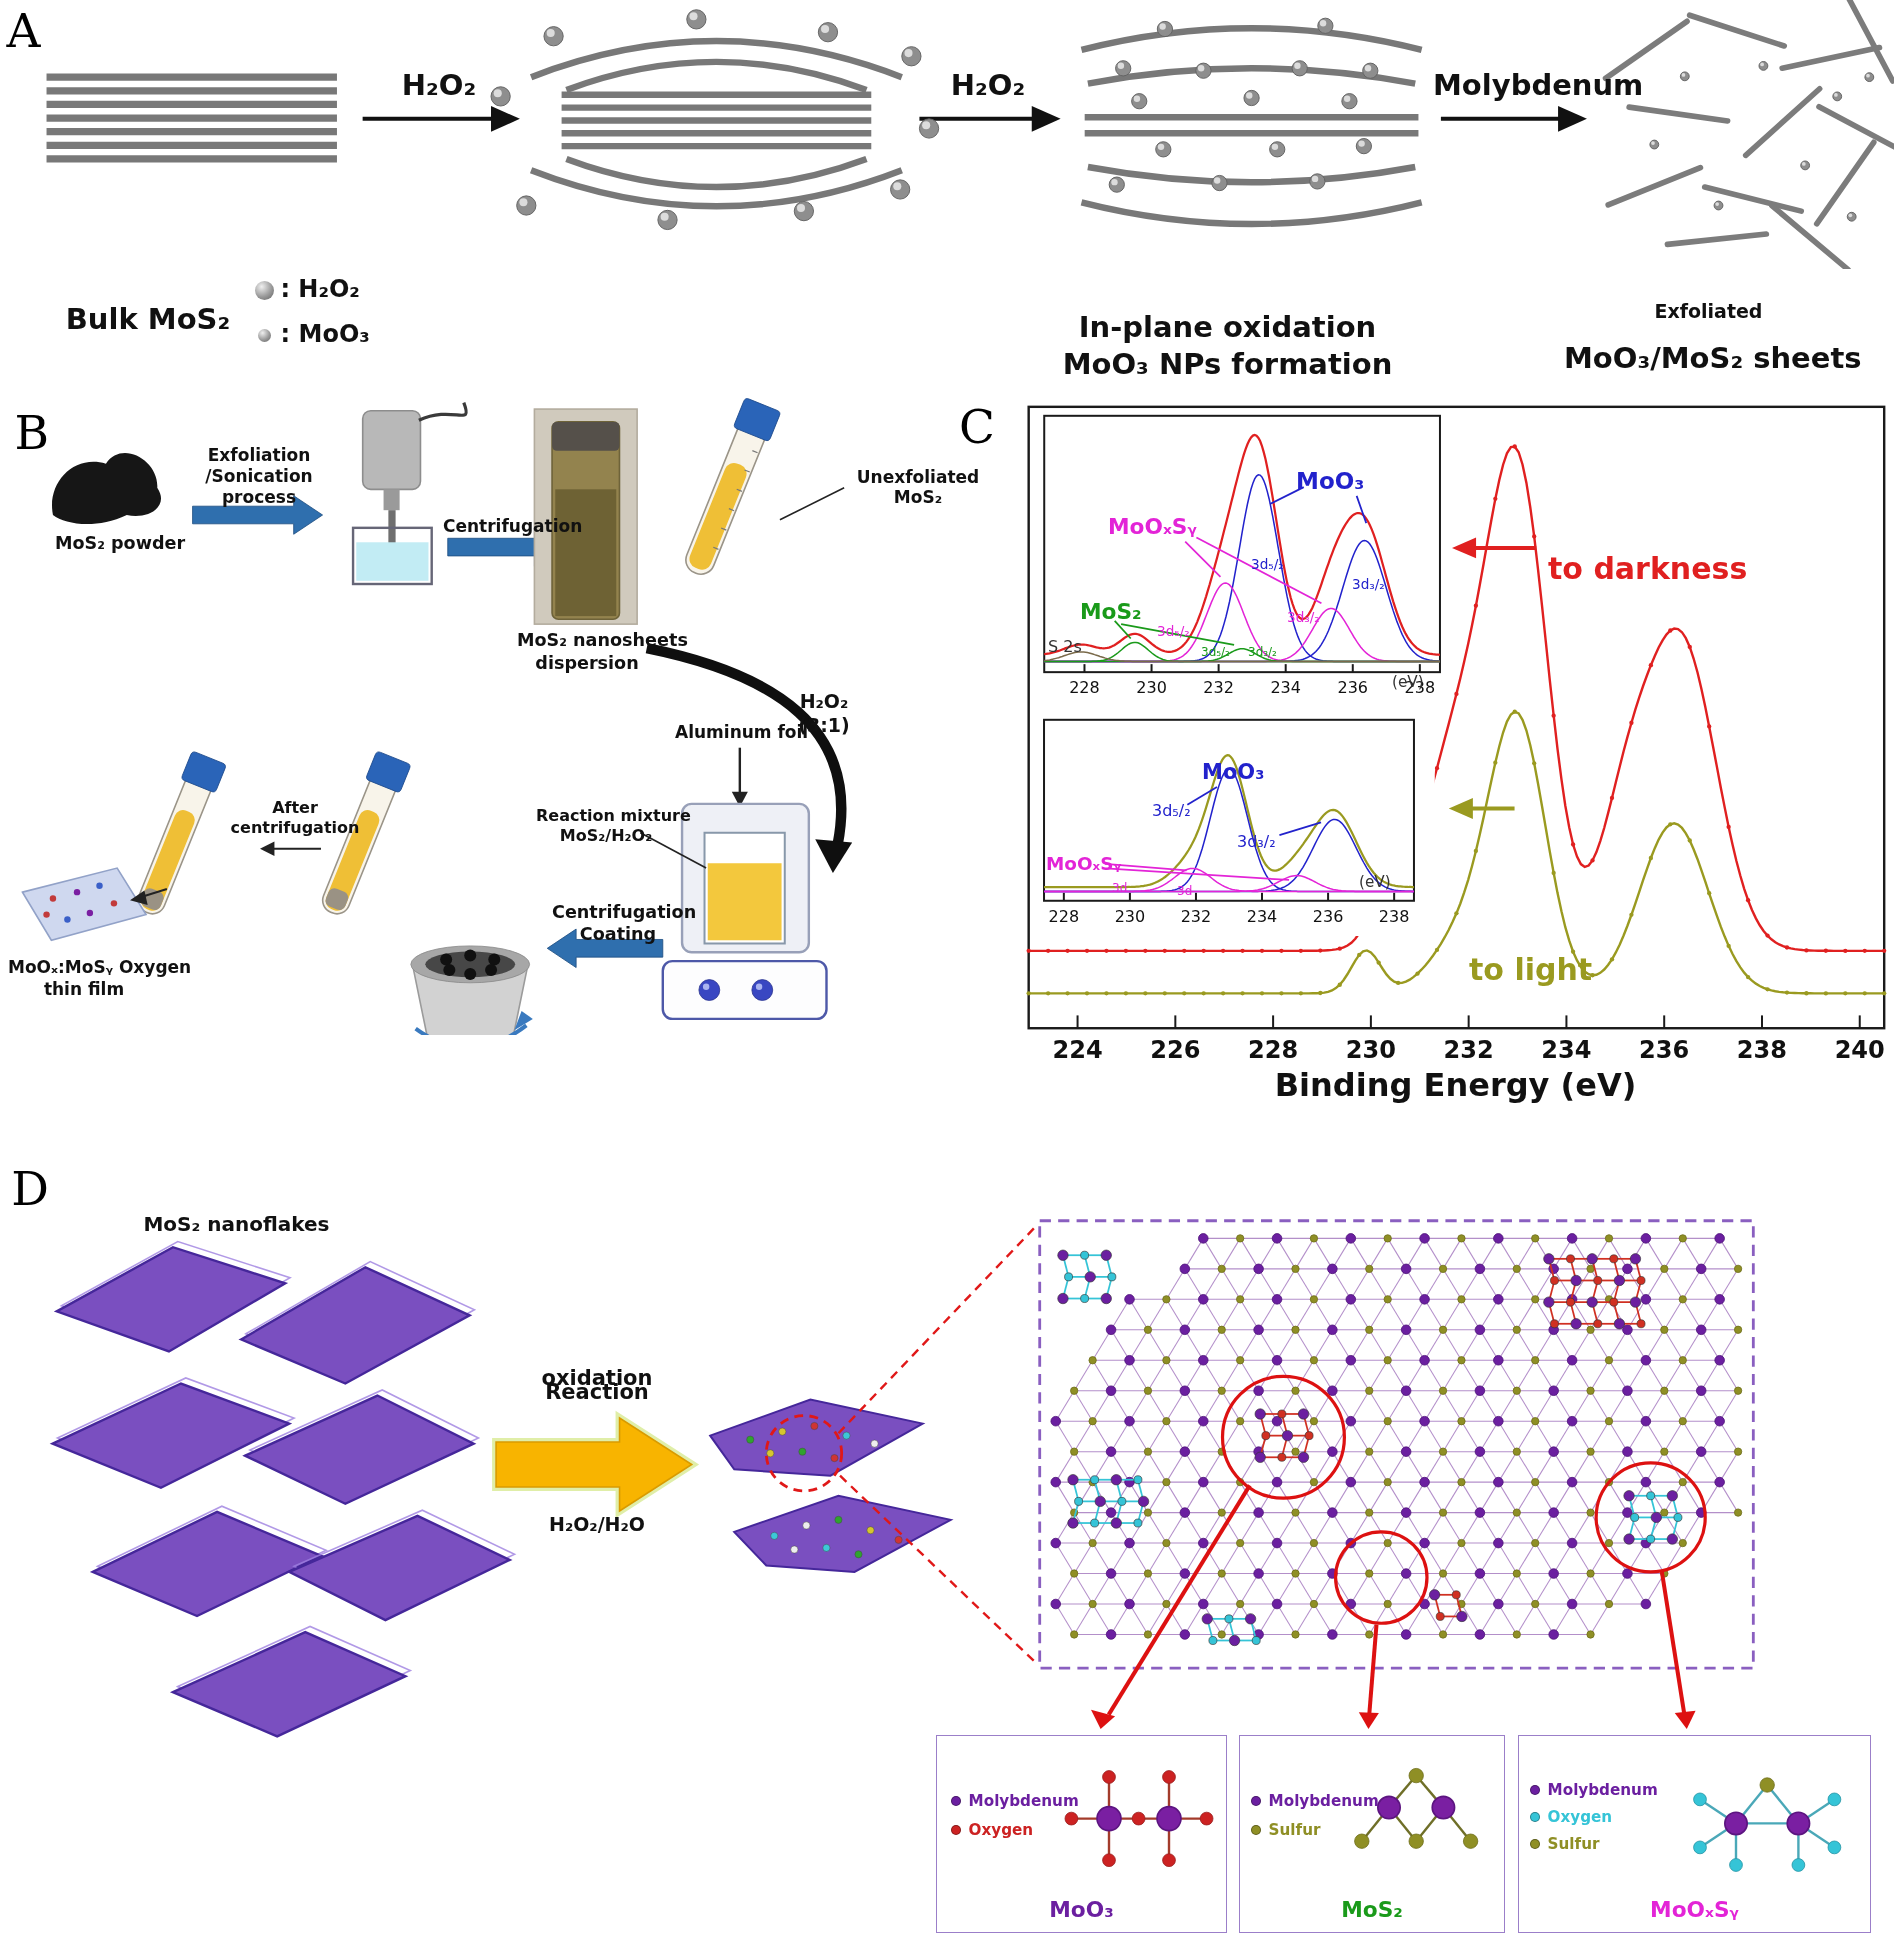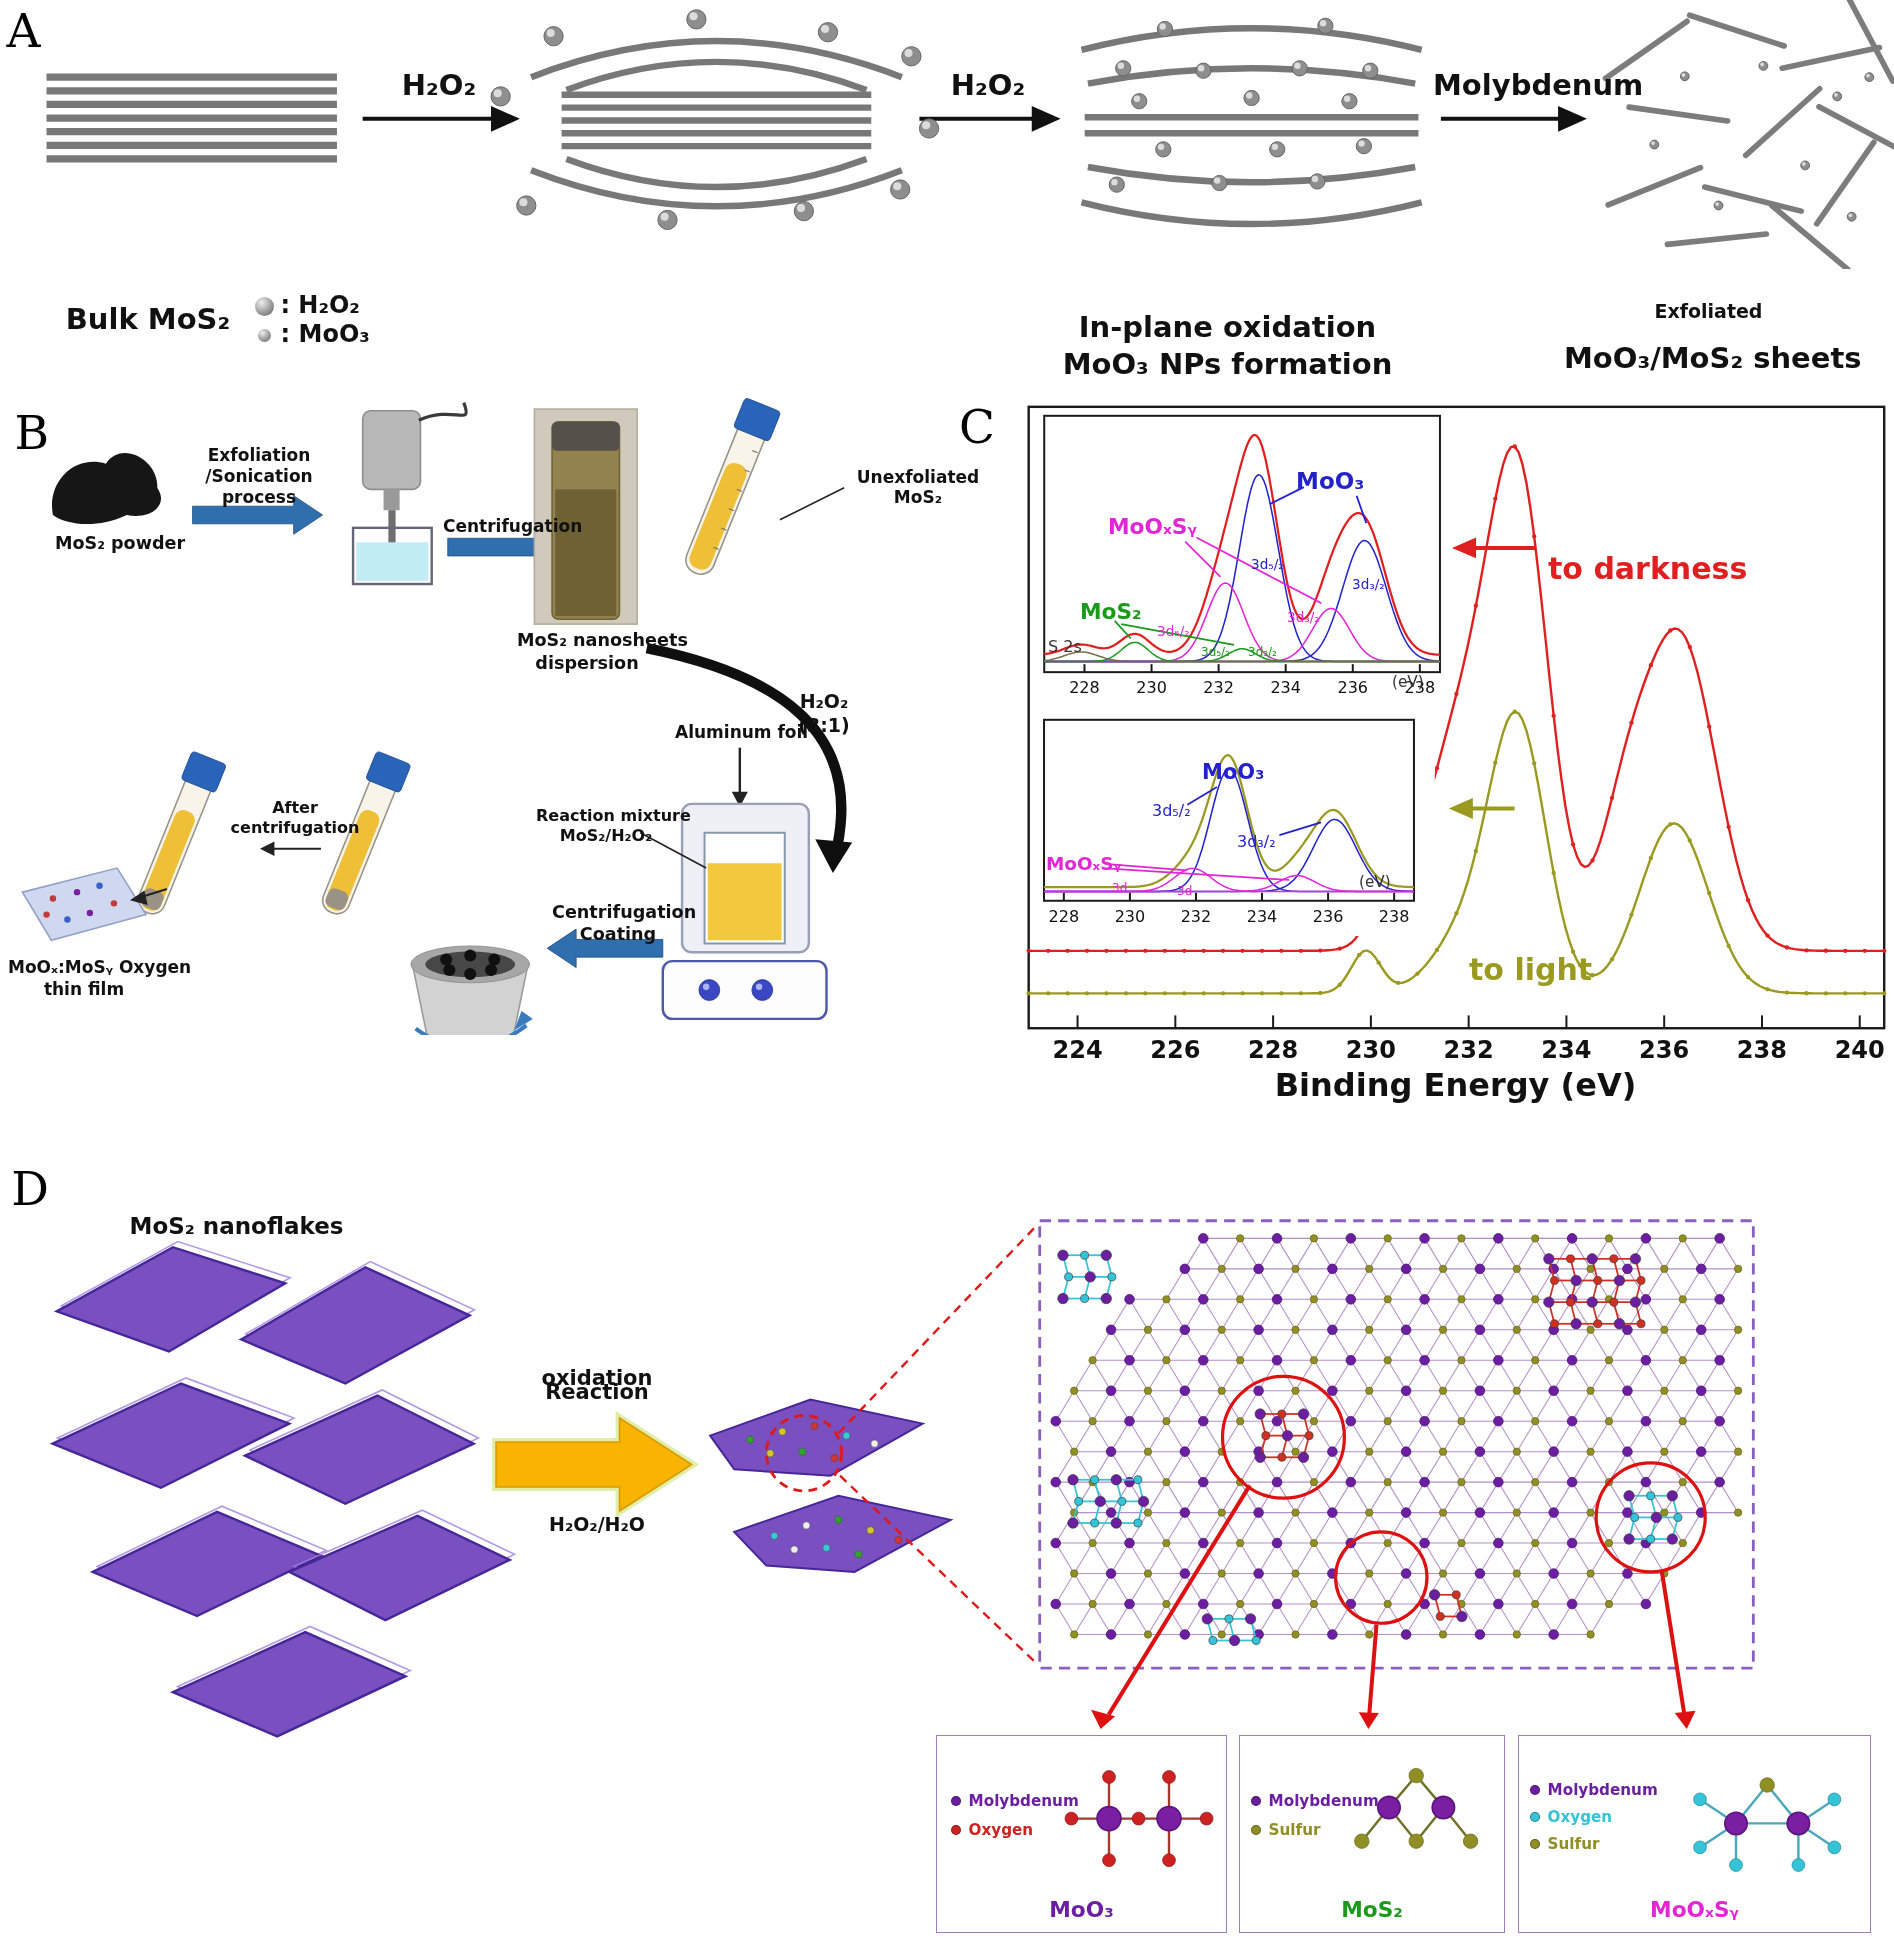--- a/index.html
+++ b/index.html
@@ -143,21 +143,21 @@
         <circle cx="2308" cy="270" r="5.5" fill="#8e8e8e" stroke="#636363" stroke-width="1.2"></circle>
         <circle cx="2306.35" cy="268.185" r="2.31" fill="#dcdcdc"></circle>
       </g>
   </svg>
 
   <div class="t" style="left:391px;top:69px;width:96px;font-size:29px">H₂O₂</div>
   <div class="t" style="left:940px;top:69px;width:96px;font-size:29px">H₂O₂</div>
   <div class="t" style="left:1433px;top:69px;width:168px;font-size:29px">Molybdenum</div>
 
   <div class="t" style="left:52px;top:303px;width:192px;font-size:29px">Bulk MoS₂</div>
-  <div class="t" style="left:255px;top:292px;font-size:24px;text-align:center"><span class="sphere" style="width:19px;height:19px"></span><span>: H₂O₂</span></div>
+  <div class="t" style="left:255px;top:276px;font-size:24px;text-align:center"><span class="sphere" style="width:19px;height:19px"></span><span>: H₂O₂</span></div>
   <div class="t" style="left:258px;top:321px;font-size:24px;text-align:left"><span class="sphere" style="width:13px;height:13px;margin-right:9.6px"></span><span>: MoO₃</span></div>
   <div class="t" style="left:1003px;top:311px;width:449px;font-size:29px">In-plane oxidation</div>
   <div class="t" style="left:1003px;top:348px;width:449px;font-size:29px">MoO₃ NPs formation</div>
   <div class="t" style="left:1564px;top:301px;width:289px;font-size:19px">Exfoliated</div>
   <div class="t" style="left:1564px;top:342px;width:289px;font-size:29px">MoO₃/MoS₂ sheets</div>
 
   <div class="panel-letter" style="left:14.4px;top:405px">B</div>
 
   <svg id="panelB-svg" style="left:0;top:393px" width="995" height="642" viewBox="0 0 1240 800">
     <path d="M66,152 C58,112 92,76 132,88 C152,58 198,84 196,118 C212,142 184,158 158,152 C120,170 82,164 66,152 Z" fill="#161616"></path>
@@ -1641,21 +1641,21 @@
     <g stroke="#dd1111" stroke-width="5">
       <line x1="1558" y1="412" x2="1382" y2="698"></line>
         <polygon points="1372,716 1360,692 1390,700" fill="#dd1111" stroke="none"></polygon>
       <line x1="1716" y1="586" x2="1707" y2="698"></line>
         <polygon points="1706,716 1694,695 1719,696" fill="#dd1111" stroke="none"></polygon>
       <line x1="2072" y1="520" x2="2100" y2="698"></line>
         <polygon points="2103,716 2088,696 2114,693" fill="#dd1111" stroke="none"></polygon>
     </g>
   </svg>
 
-  <div class="t" style="left:104px;top:1213px;width:265px;font-size:23px">MoS₂ nanoflakes</div>
+  <div class="t" style="left:104px;top:1213px;width:265px;font-size:20px">MoS₂ nanoflakes</div>
   <div class="t" style="left:525px;top:1380px;width:144px;font-size:21px">Reaction</div>
   <div class="t" style="left:525px;top:1366px;width:144px;font-size:21px">oxidation</div>
   <div class="t" style="left:517px;top:1514px;width:160px;font-size:19px">H₂O₂/H₂O</div>
 
   <div class="lbox" style="left:936px;top:1735px;width:291px;height:198px"></div>
   <div class="lbox" style="left:1239px;top:1735px;width:266px;height:198px"></div>
   <div class="lbox" style="left:1518px;top:1735px;width:353px;height:198px"></div>
 
   <div class="lgrow" style="left:951px;top:1792px">
       <span class="dot" style="background: rgb(107, 31, 160);"></span>

